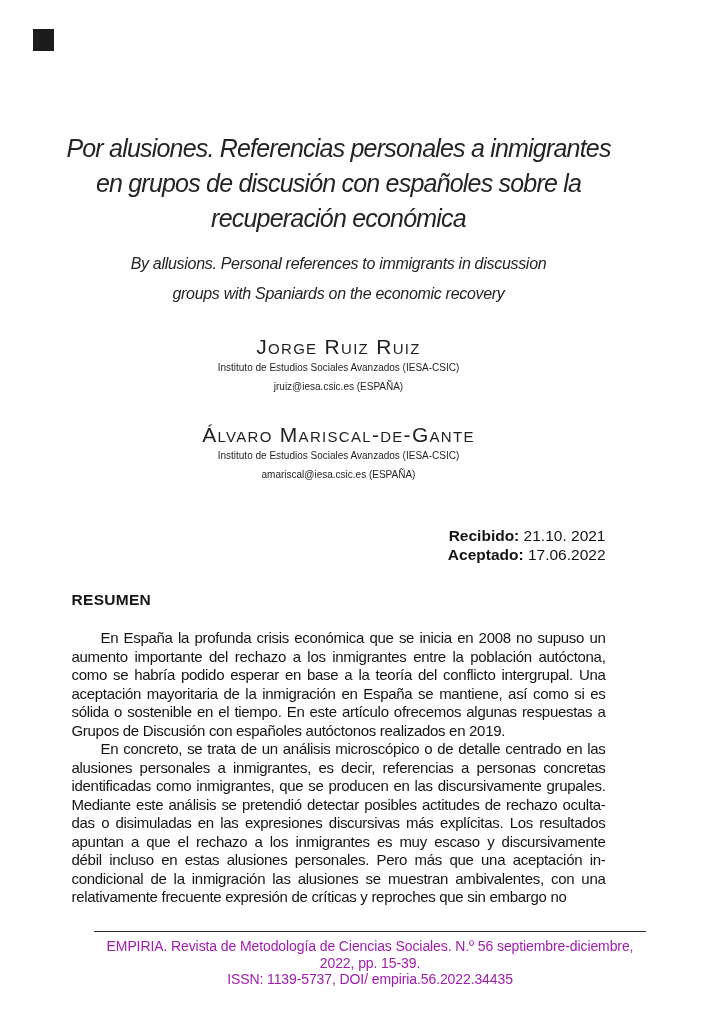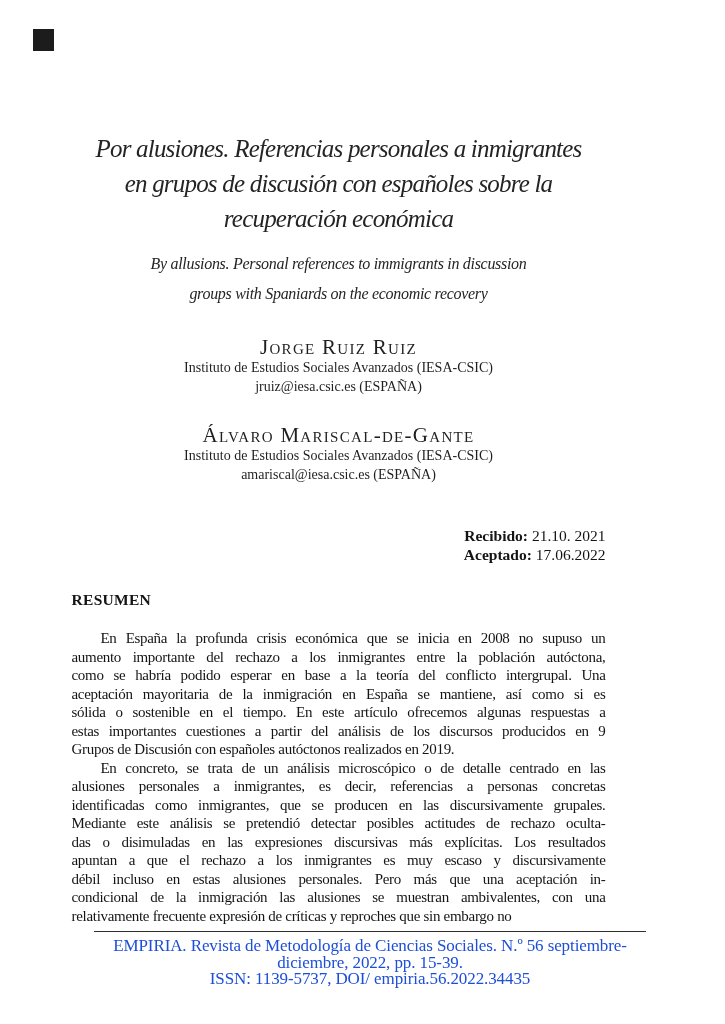--- a/index.html
+++ b/index.html
@@ -1,21 +1,21 @@
 <!DOCTYPE html>
 <html><head>
 <meta charset="utf-8">
 <style>
   html, body { margin: 0; padding: 0; background: #ffffff; }
   .page {
     position: relative;
     width: 677px;
     height: 1024px;
     background: #ffffff;
-    font-family: Liberation Serif, serif;
+    font-family: Liberation Sans, sans-serif;
     color: #1a1a1a;
     overflow: hidden;
   }
   .corner-mark {
     position: absolute;
     left: 33px;
     top: 29px;
     width: 21px;
     height: 22px;
     background: #1c1c1c;
@@ -45,21 +45,21 @@
   .author { margin-top: 27px; text-align: center; }
   .author + .author { margin-top: 28px; }
   .author-name {
     font-variant: small-caps;
     font-size: 21px;
     line-height: 22px;
     letter-spacing: 1.3px;
     color: #1f1f1f;
   }
   .author-affil {
-    font-size: 14px;
+    font-size: 10px;
     line-height: 19px;
     color: #1f1f1f;
   }
   .author .author-affil:first-of-type { margin-top: 2px; }
   .dates {
     width: 534px;
     margin: 42px auto 0;
     text-align: right;
     font-size: 15.5px;
     line-height: 19px;
@@ -91,24 +91,24 @@
     width: 552px;
     top: 931px;
     text-align: center;
   }
   .footer-rule {
     border-top: 1.6px solid #2e2e2e;
     height: 0;
     margin-bottom: 6px;
   }
   .footer-line {
-    font-size: 17px;
+    font-size: 14px;
     line-height: 16.5px;
     letter-spacing: -0.1px;
-    color: #1d4ed8;
+    color: #a21caf;
   }
 </style>
 </head>
 <body>
 
 <div class="page">
   <div class="corner-mark"></div>
 
   <h1 class="title">Por alusiones. Referencias personales a inmigrantes<br>en grupos de discusión con españoles sobre la<br>recuperación económica</h1>
 
@@ -134,21 +134,20 @@
 
   <div class="abstract-heading">RESUMEN</div>
 
   <div class="abstract" id="abstract-body">
       <div class="para">
         <div class="para-line first">En España la profunda crisis económica que se inicia en 2008 no supuso un</div>
         <div class="para-line">aumento importante del rechazo a los inmigrantes entre la población autóctona,</div>
         <div class="para-line">como se habría podido esperar en base a la teoría del conflicto intergrupal. Una</div>
         <div class="para-line">aceptación mayoritaria de la inmigración en España se mantiene, así como si es</div>
         <div class="para-line">sólida o sostenible en el tiempo. En este artículo ofrecemos algunas respuestas a</div>
-        <div class="para-line">estas importantes cuestiones a partir del análisis de los discursos producidos en 9</div>
         <div class="para-line last">Grupos de Discusión con españoles autóctonos realizados en 2019.</div>
       </div>
       <div class="para">
         <div class="para-line first">En concreto, se trata de un análisis microscópico o de detalle centrado en las</div>
         <div class="para-line">alusiones personales a inmigrantes, es decir, referencias a personas concretas</div>
         <div class="para-line">identificadas como inmigrantes, que se producen en las discursivamente grupales.</div>
         <div class="para-line">Mediante este análisis se pretendió detectar posibles actitudes de rechazo oculta-</div>
         <div class="para-line">das o disimuladas en las expresiones discursivas más explícitas. Los resultados</div>
         <div class="para-line">apuntan a que el rechazo a los inmigrantes es muy escaso y discursivamente</div>
         <div class="para-line">débil incluso en estas alusiones personales. Pero más que una aceptación in-</div>

